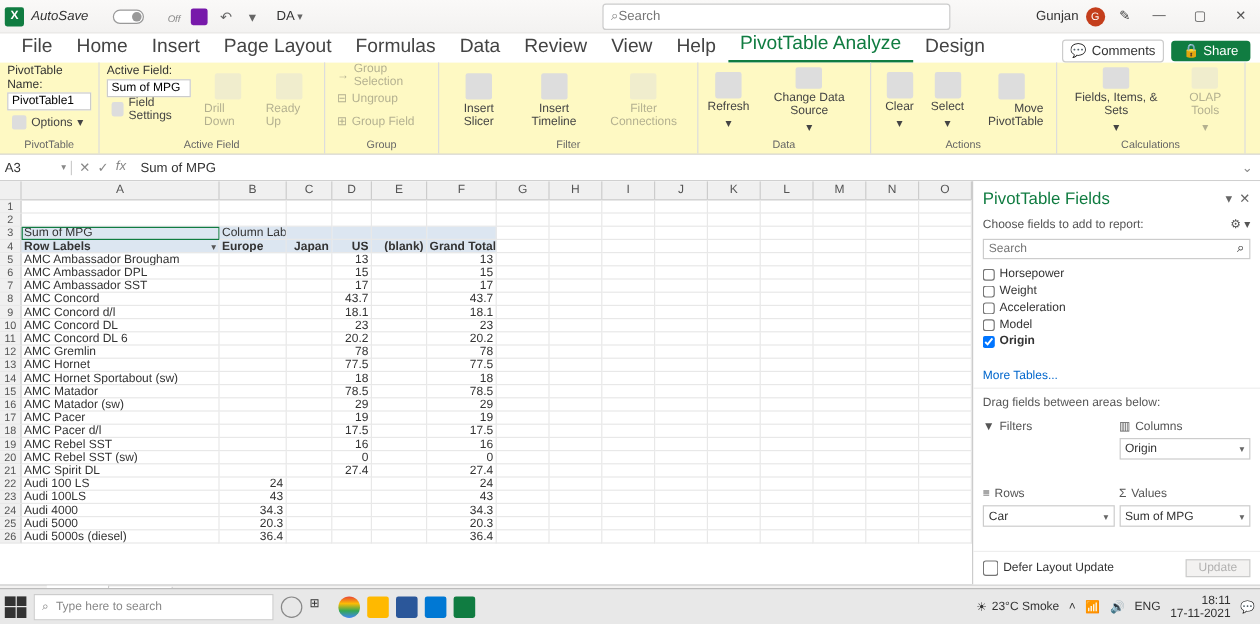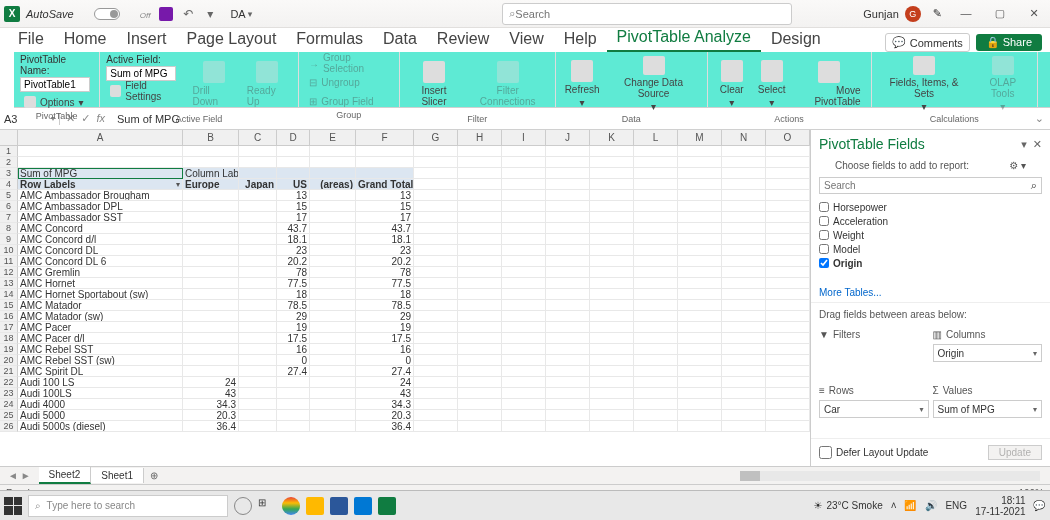--- a/index.html
+++ b/index.html
@@ -24,21 +24,21 @@
 
 
 .tabs { height: 24px; display: flex; align-items: flex-end; padding-left: 8px; background: #fff; position: relative; }
 .tab { padding: 4px 10px; font-size: 16px; color: #444; cursor: default; }
 .tab.active { color: #107c41; border-bottom: 2px solid #107c41; font-weight: 500; }
 .tabs .rightctrls { margin-left: auto; display: flex; gap: 6px; padding-right: 8px; align-items: center; }
 .rightctrls .comments { border: 1px solid #ccc; padding: 2px 6px; border-radius: 3px; font-size: 11px; display: flex; align-items: center; gap: 4px; }
 .rightctrls .share { background: #107c41; color: #fff; padding: 2px 10px; border-radius: 3px; font-size: 11px; }
 
 
-.ribbon { height: 56px; background: #5eead4; border-bottom: 1px solid #d0d0d0; display: flex; font-size: 10px; margin-left: 14px; }
+.ribbon { height: 77px; background: #fef9c3; border-bottom: 1px solid #d0d0d0; display: flex; font-size: 10px; }
 .rgroup { border-right: 1px solid #ddd; display: flex; flex-direction: column; padding: 2px 6px; position: relative; }
 .rgroup .body { flex: 1; display: flex; align-items: flex-start; gap: 4px; }
 .rgroup .label { text-align: center; font-size: 9px; color: #666; padding-bottom: 1px; }
 .rbtn { display: flex; flex-direction: column; align-items: center; justify-content: center; padding: 2px 4px; gap: 2px; font-size: 10px; color: #444; min-width: 36px; }
 .rbtn.big { height: 60px; }
 .rbtn .ic { width: 22px; height: 22px; background: #ddd; border-radius: 2px; }
 .rbtn.small { flex-direction: row; height: 18px; min-width: auto; width: 100%; justify-content: flex-start; gap: 4px; }
 .rstack { display: flex; flex-direction: column; gap: 1px; }
 .rinput { border: 1px solid #ccc; background: #fff; padding: 1px 3px; font-size: 10px; width: 70px; }
 .disabled { opacity: 0.4; }
@@ -82,21 +82,21 @@
 .statusbar { height: 18px; background: #f3f2f1; border-top: 1px solid #ccc; display: flex; align-items: center; padding: 0 6px; font-size: 10px; color: #555; }
 .statusbar .views { margin-left: auto; display: flex; gap: 6px; align-items: center; }
 .statusbar .zoom { display: flex; align-items: center; gap: 6px; }
 .statusbar .slider { width: 80px; height: 2px; background: #999; position: relative; }
 .statusbar .slider::after { content:""; position:absolute; left:40px; top:-3px; width:4px; height:8px; background:#666; }
 
 
 .pane { width: 240px; border-left: 1px solid #ccc; background: #fff; display: flex; flex-direction: column; font-size: 11px; }
 .pane .phdr { padding: 6px 8px; font-size: 14px; color: #107c41; display: flex; align-items: center; }
 .pane .phdr .pctrls { margin-left: auto; display: flex; gap: 6px; font-size: 11px; color: #666; }
-.pane .sub { padding: 2px 24px; font-size: 10px; color: #555; display: flex; align-items: center; }
+.pane .sub { padding: 2px 8px; font-size: 10px; color: #555; display: flex; align-items: center; }
 .pane .sub .gear { margin-left: auto; }
 .pane .psearch { margin: 4px 8px; border: 1px solid #ccc; height: 18px; display: flex; align-items: center; padding: 0 4px; }
 .pane .psearch input { border: none; outline: none; flex: 1; font-size: 10px; }
 .pane .fieldlist { padding: 2px 8px; height: 90px; overflow: hidden; position: relative; }
 .pane .fld { display: flex; align-items: center; gap: 4px; height: 14px; font-size: 10px; }
 .pane .fld input { width: 10px; height: 10px; }
 .pane .more { font-size: 10px; color: #0066cc; padding: 4px 8px; }
 .pane .dragtxt { font-size: 10px; padding: 6px 8px 2px; color: #555; border-top: 1px solid #eee; }
 .pane .areas { display: grid; grid-template-columns: 1fr 1fr; grid-template-rows: 52px 52px; gap: 4px; padding: 4px 8px; }
 .pane .area { border: 0; }
@@ -220,20 +220,24 @@
           </div>
     </div>
       </div>
     <div class="label">Group</div>
   </div>
   <div class="rgroup">
     <div class="body">
       <div class="rbtn big">
           <div class="ic"></div>
           <span style="text-align:center">Insert Slicer</span>
+        </div>
+      <div class="rbtn big">
+          <div class="ic"></div>
+          <span style="text-align:center">Insert Timeline</span>
         </div>
       <div class="rbtn big disabled">
           <div class="ic"></div>
           <span style="text-align:center">Filter Connections</span>
         </div>
     </div>
     <div class="label">Filter</div>
   </div>
   <div class="rgroup">
     <div class="body">
@@ -353,21 +357,21 @@
           <div class="cell cM"></div>
           <div class="cell cN"></div>
           <div class="cell cO"></div>
         </div>
         <div class="row">
           <div class="rh">4</div>
           <div class="cell cA hdr"><b>Row Labels</b><span class="dropbtn">▾</span></div>
           <div class="cell cB hdr"><b>Europe</b></div>
           <div class="cell cC hdr r"><b>Japan</b></div>
           <div class="cell cD hdr r"><b>US</b></div>
-          <div class="cell cE hdr r"><b>(areas)</b></div>
+          <div class="cell cE hdr r"><b>(blank)</b></div>
           <div class="cell cF hdr r"><b>Grand Total</b></div>
           <div class="cell cG"></div>
           <div class="cell cH"></div>
           <div class="cell cI"></div>
           <div class="cell cJ"></div>
           <div class="cell cK"></div>
           <div class="cell cL"></div>
           <div class="cell cM"></div>
           <div class="cell cN"></div>
           <div class="cell cO"></div>
@@ -787,25 +791,25 @@
       <input placeholder="Search" style="">
       <span>⌕</span>
     </div>
     <div class="fieldlist" id="fieldlist">
         <div class="fld">
           <input type="checkbox" style="">
           <span>Horsepower</span>
         </div>
         <div class="fld">
           <input type="checkbox" style="">
-          <span>Acceleration</span>
+          <span>Weight</span>
         </div>
         <div class="fld">
           <input type="checkbox" style="">
-          <span>Weight</span>
+          <span>Acceleration</span>
         </div>
         <div class="fld">
           <input type="checkbox" style="">
           <span>Model</span>
         </div>
         <div class="fld">
           <input type="checkbox" checked="" style="">
           <span style="font-weight:bold">Origin</span>
         </div>
       </div>

